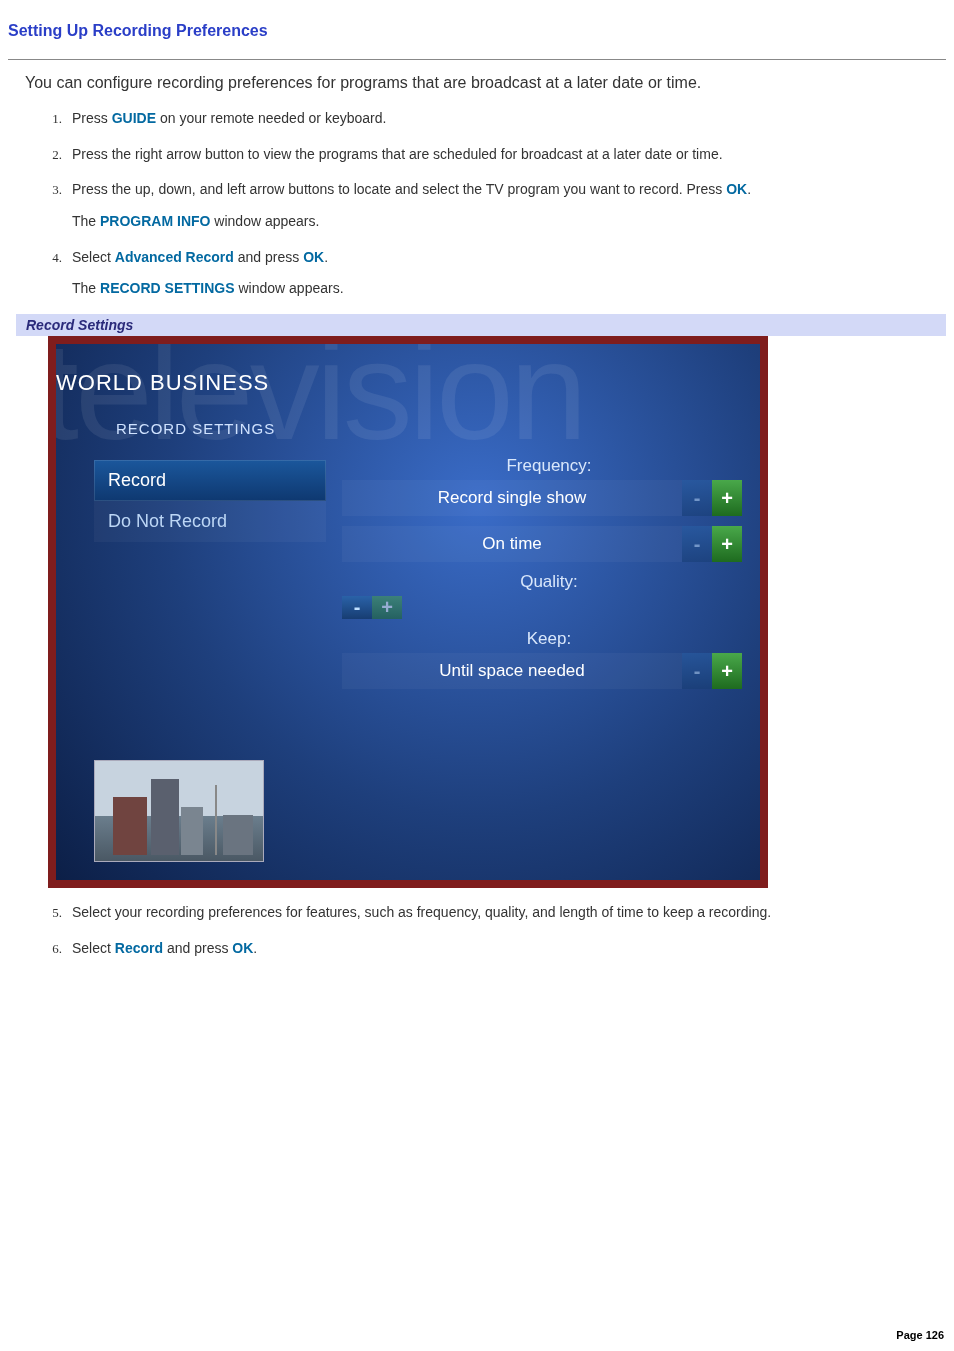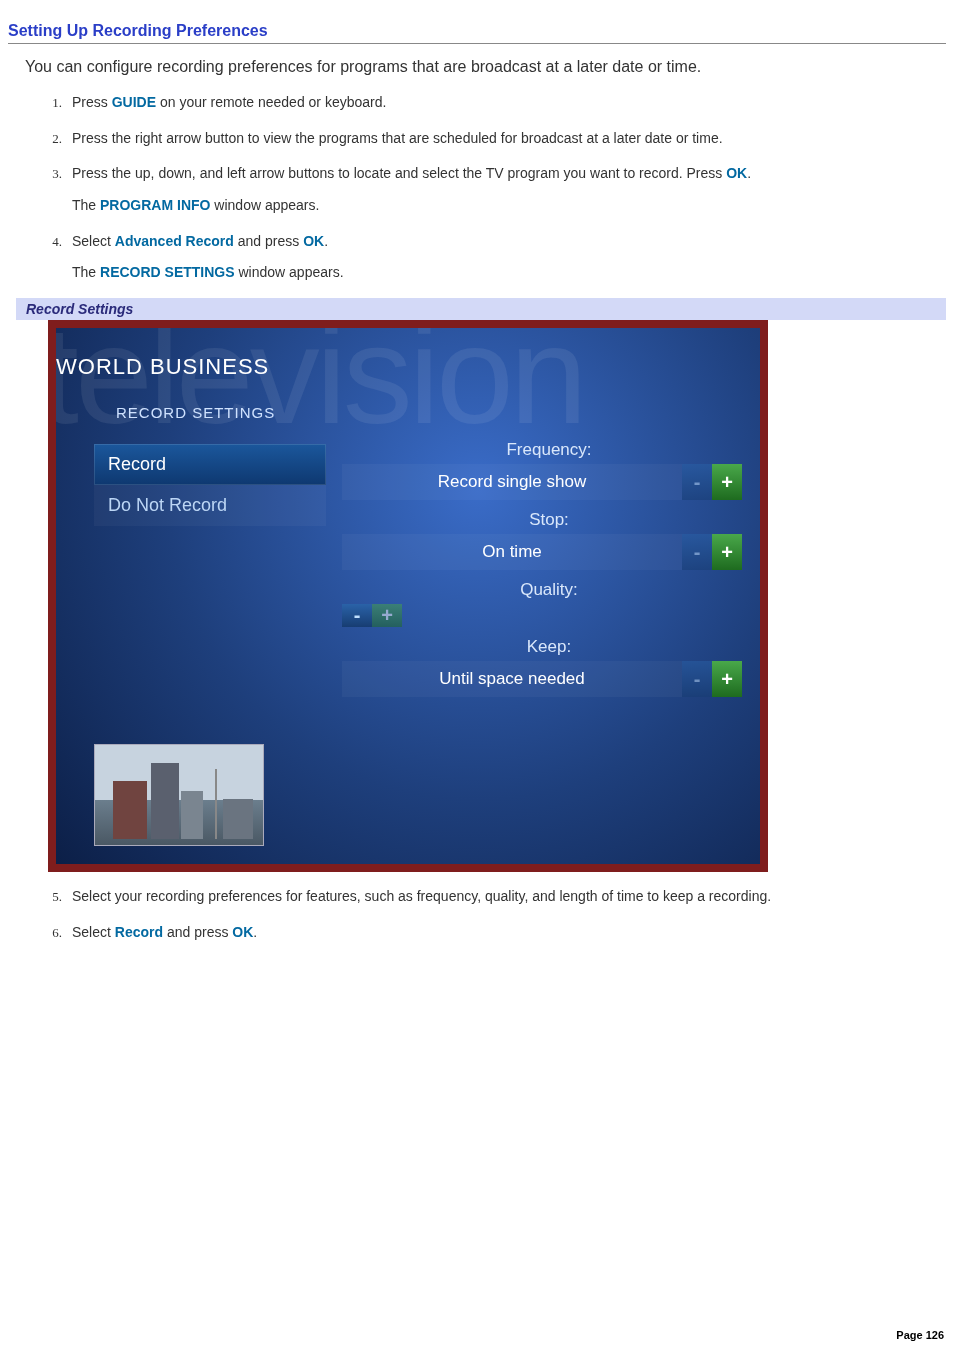--- a/index.html
+++ b/index.html
@@ -12,21 +12,21 @@
     color: #333;
     background: #fff;
     position: relative;
     padding: 22px 8px 0 8px;
   }
   .section-title {
     color: #2a3ec7;
     font-weight: bold;
     font-size: 16px;
     border-bottom: 1px solid #888;
-    padding-bottom: 3px;
+    padding-bottom: 19px;
     margin-bottom: 14px;
   }
   .intro {
     margin: 0 0 16px 17px;
     font-size: 16px;
   }
   ol.steps {
     list-style: none;
     padding: 0;
     margin: 0 0 10px 32px;
@@ -243,21 +243,20 @@
 
     <div class="tv-fields">
 
       <div class="field-label">Frequency:</div>
       <div class="field-row">
         <div class="field-value">Record single show</div>
         <div class="pm-btn btn-minus btn-dim">-</div>
         <div class="pm-btn btn-plus">+</div>
       </div>
 
-      <div class="field-label">Stop:</div>
       <div class="field-row">
         <div class="field-value">On time</div>
         <div class="pm-btn btn-minus btn-dim">-</div>
         <div class="pm-btn btn-plus">+</div>
       </div>
 
       <div class="field-label">Quality:</div>
       <div class="field-row">
         <div class="pm-btn btn-minus">-</div>
         <div class="pm-btn btn-plus btn-dim">+</div>

